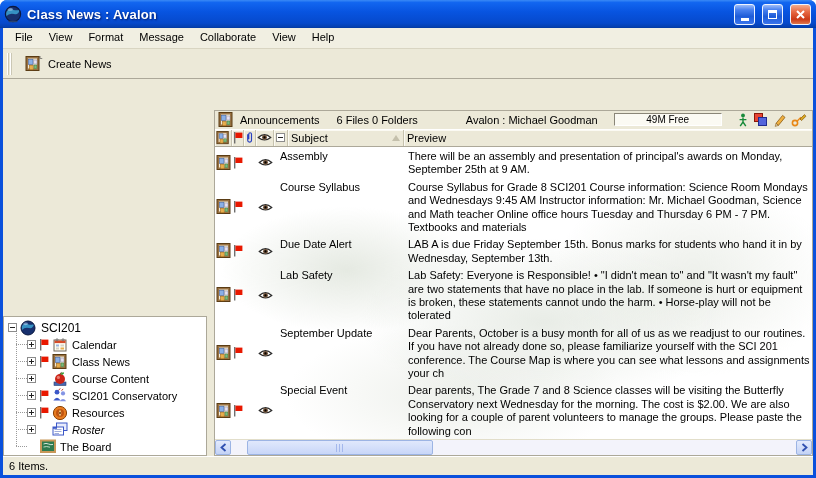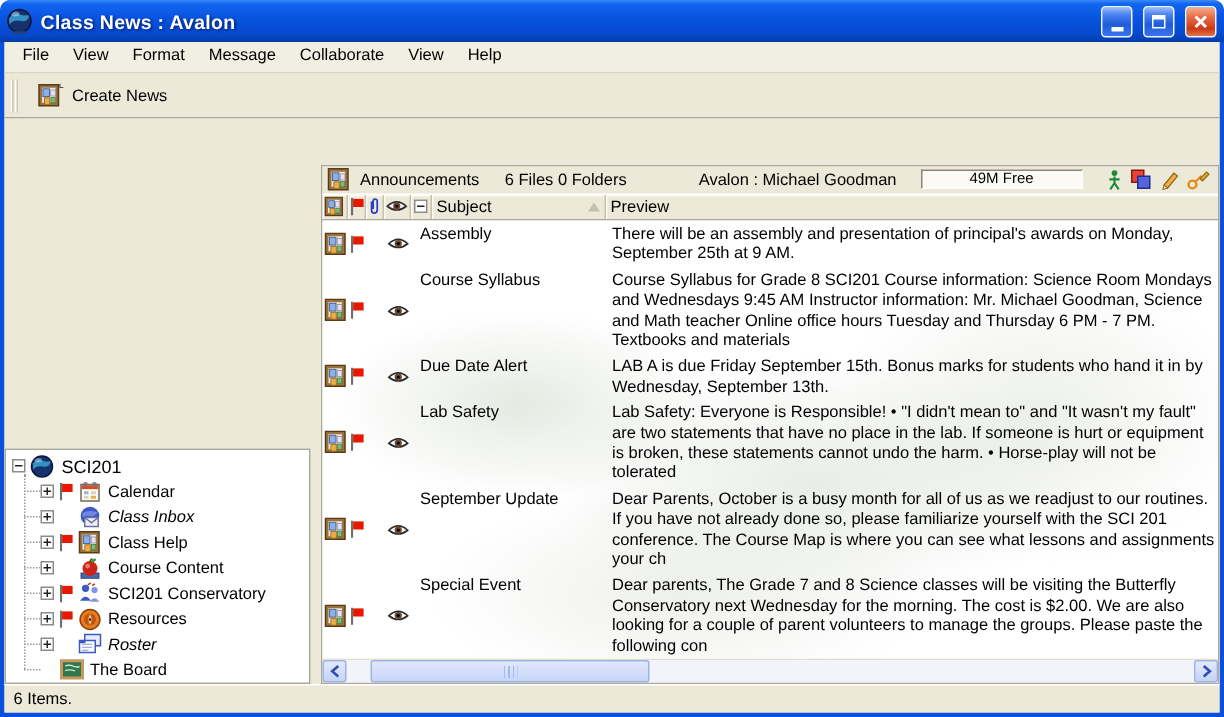--- a/index.html
+++ b/index.html
@@ -207,33 +207,20 @@
                 <circle cx="11" cy="2.8" r="1" fill="none" stroke="#777"></circle>
                 <rect x="4" y="7.5" width="3" height="2" fill="#9ab4e0"></rect>
                 <rect x="8.5" y="7.5" width="3.5" height="2" fill="#d8d4c4"></rect>
                 <rect x="4" y="10.5" width="3" height="2" fill="#d8d4c4"></rect>
                 <rect x="8.5" y="10.5" width="3.5" height="2" fill="#e8b050"></rect>
               </svg>
             </span>
             <span class="tree-label">Calendar</span>
           </div>
 
-          <div class="tree-item">
-            <span class="pmbox plus"></span>
-            <span class="flag-cell"></span>
-            <span>
-              <svg width="16" height="16" viewBox="0 0 16 16">
-                <circle cx="8" cy="7" r="6.2" fill="#3c58c8"></circle>
-                <path d="M3 5 Q7 2.5 13 4.5 Q11 8 7 7 Q4 6.5 3 8 Z" fill="#7a90e8" opacity="0.85"></path>
-                <rect x="4.5" y="8" width="9" height="6" fill="#eef0fc" stroke="#7070a0"></rect>
-                <path d="M4.5 8 L9 11.5 L13.5 8" fill="none" stroke="#7070a0"></path>
-              </svg>
-            </span>
-            <span class="tree-label italic">Class Inbox</span>
-          </div>
 
           <div class="tree-item">
             <span class="pmbox plus"></span>
             <span class="flag-cell">
                 <span>
   <svg width="10" height="12" viewBox="0 0 10 12">
     <rect x="1" y="0" width="1.4" height="11.5" fill="#6e6e6e"></rect>
     <rect x="2.4" y="0.6" width="7" height="5.4" fill="#e81800"></rect>
   </svg>
 </span>
@@ -241,21 +228,21 @@
             <span>
   <svg width="16" height="16" viewBox="0 0 16 16">
     <rect x="1" y="0.5" width="13" height="14" fill="#9a7242" stroke="#5a3c14"></rect>
     <rect x="3" y="2.5" width="9" height="10" fill="#f2ead4"></rect>
     <rect x="3.6" y="3.2" width="4.4" height="5.2" fill="#8ab0e6" stroke="#3c5c9c" stroke-width="0.6"></rect>
     <rect x="8.8" y="4" width="3.2" height="4" fill="#e6e2f2" stroke="#8888a0" stroke-width="0.5"></rect>
     <rect x="4.6" y="9.2" width="3.6" height="4.6" fill="#e8ae4e" stroke="#a06818" stroke-width="0.6"></rect>
     <rect x="9" y="9" width="2.8" height="3.6" fill="#7cba7c" stroke="#3a7a3a" stroke-width="0.5"></rect>
   </svg>
 </span>
-            <span class="tree-label">Class Help</span>
+            <span class="tree-label">Class News</span>
           </div>
 
           <div class="tree-item">
             <span class="pmbox plus"></span>
             <span class="flag-cell"></span>
             <span>
               <svg width="16" height="16" viewBox="0 0 16 16">
                 <rect x="2" y="11" width="12" height="3.5" fill="#4868b0" stroke="#2a3c70" stroke-width="0.6"></rect>
                 <circle cx="8" cy="8" r="5" fill="#cc2418"></circle>
                 <circle cx="6.4" cy="6.4" r="1.6" fill="rgba(255,200,190,0.55)"></circle>

